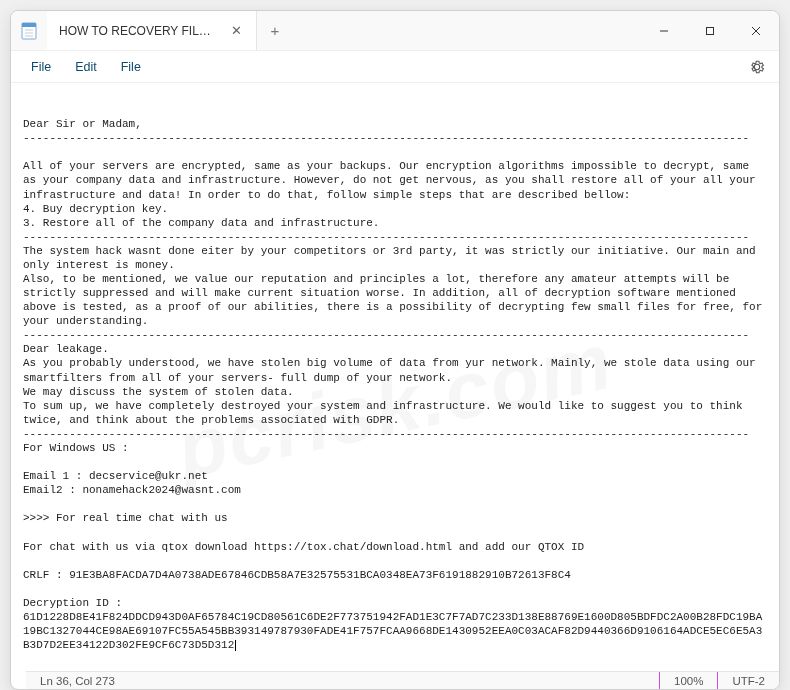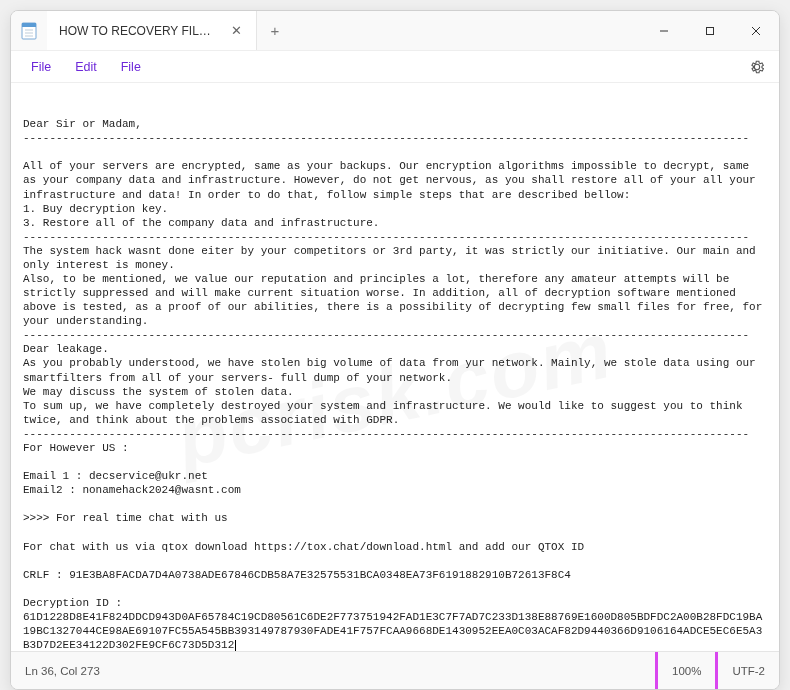--- a/index.html
+++ b/index.html
@@ -79,21 +79,21 @@
       color: #333;
       cursor: pointer;
     }
     .menubar {
       height: 32px;
       display: flex;
       align-items: center;
       padding: 0 8px;
       border-bottom: 1px solid #eee;
       font-size: 12.5px;
-      color: #6d28d9;
+      color: #0c4a6e;
     }
     .menu-item {
       padding: 4px 12px;
       cursor: pointer;
       border-radius: 3px;
     }
     .menubar-right {
       margin-left: auto;
       display: flex;
       align-items: center;
@@ -122,31 +122,32 @@
       font-size: 80px;
       font-weight: 900;
       font-style: italic;
       color: rgba(0,0,0,.035);
       pointer-events: none;
       white-space: nowrap;
       user-select: none;
       letter-spacing: 2px;
     }
     .statusbar {
-      height: 38px;
+      height: 18px;
       border-top: 1px solid #e5e5e5;
       background: #f9f9f9;
       display: flex;
       align-items: center;
       font-size: 11.5px;
       color: #555;
+      margin-left: 15px;
     }
     .statusbar .cell {
       padding: 0 14px;
-      border-left: 3px solid #d946ef;
+      border-left: 1px solid #d946ef;
       height: 100%;
       display: flex;
       align-items: center;
     }
     .statusbar .cell:first-child { border-left: none; }
     .statusbar .spacer { flex: 1; }
     .caret::after{
       content:"";
       display:inline-block;
       width:1px; height:11px;
@@ -205,32 +206,32 @@
       </svg>
     </div>
   </div>
 
   <div class="content">
     <div class="watermark">pcrisk.com</div>
 <span>Dear Sir or Madam,</span>
 <span>--------------------------------------------------------------------------------------------------------------</span>
 
 <span>All of your servers are encrypted, same as your backups. Our encryption algorithms impossible to decrypt, same as your company data and infrastructure. However, do not get nervous, as you shall restore all of your all your infrastructure and data! In order to do that, follow simple steps that are described bellow:</span>
-<span>1. Buy decryption key.</span>
+<span>4. Buy decryption key.</span>
 <span>3. Restore all of the company data and infrastructure.</span>
 <span>--------------------------------------------------------------------------------------------------------------</span>
 <span>The system hack wasnt done eiter by your competitors or 3rd party, it was strictly our initiative. Our main and only interest is money.</span>
 <span>Also, to be mentioned, we value our reputation and principles a lot, therefore any amateur attempts will be strictly suppressed and will make current situation worse. In addition, all of decryption software mentioned above is tested, as a proof of our abilities, there is a possibility of decrypting few small files for free, for your understanding.</span>
 <span>--------------------------------------------------------------------------------------------------------------</span>
 <span>Dear leakage.</span>
 <span>As you probably understood, we have stolen big volume of data from yur network. Mainly, we stole data using our smartfilters from all of your servers- full dump of your network.</span>
 <span>We may discuss the system of stolen data.</span>
 <span>To sum up, we have completely destroyed your system and infrastructure. We would like to suggest you to think twice, and think about the problems associated with GDPR.</span>
 <span>--------------------------------------------------------------------------------------------------------------</span>
-<span>For However US :</span>
+<span>For Windows US :</span>
 
 <span>Email 1 : decservice@ukr.net</span>
 <span>Email2 : nonamehack2024@wasnt.com</span>
 
 <span>&gt;&gt;&gt;&gt; For real time chat with us</span>
 
 <span>For chat with us via qtox download https://tox.chat/download.html and add our QTOX ID</span>
 
 <span>CRLF : 91E3BA8FACDA7D4A0738ADE67846CDB58A7E32575531BCA0348EA73F6191882910B72613F8C4</span>
 

